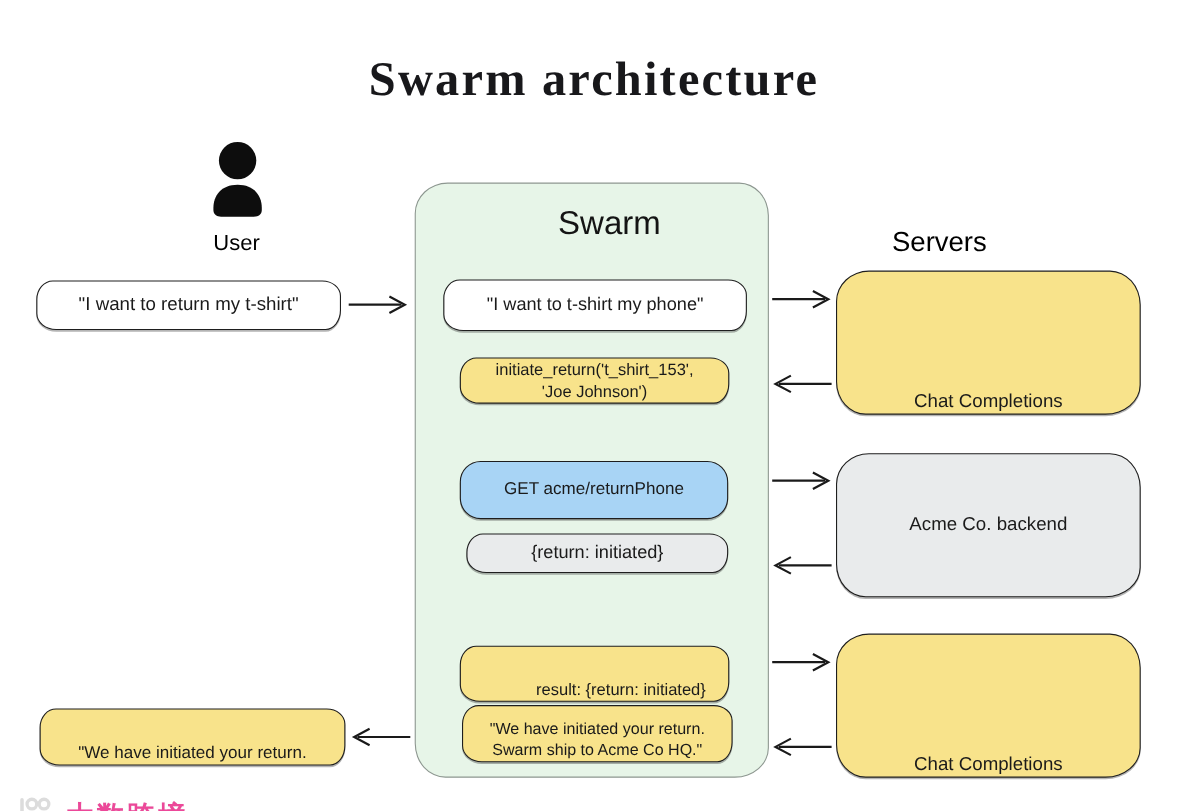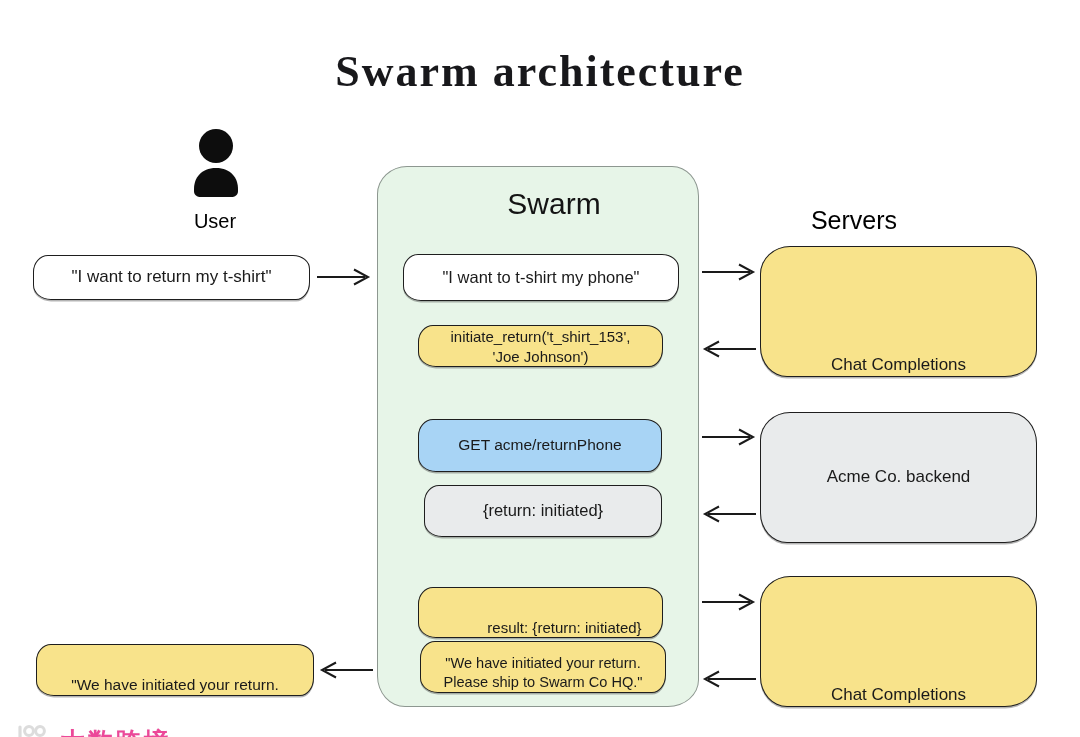--- a/index.html
+++ b/index.html
@@ -29,21 +29,21 @@
     border:1.8px solid #1e1e1e;
     display:flex;align-items:center;justify-content:center;
     text-align:center;
     background:#ffffff;
     box-shadow:0 1.5px 0 rgba(40,40,40,.35);
     line-height:1.3;
   }
   .r-bubble{border-radius:15px 17px 14px 18px / 17px 14px 18px 15px;}
   .r-big{border-radius:30px 28px 32px 27px / 28px 31px 27px 30px;}
   .fill-yellow{background:var(--c-yellow,#f8e38b);align-items:flex-end;}
-  .fill-blue{background:var(--c-blue,#a8d4f5);}
+  .fill-blue{background:var(--c-blue,#a8d4f5);border-radius:19px;}
   .fill-gray{background:var(--c-gray,#e9ebec);}
   .swarm-container{
     position:absolute;left:377px;top:142px;width:322px;height:541px;
     box-sizing:border-box;
     background:var(--c-green,#e7f5e8);
     border:1.5px solid #8d9790;
     border-radius:30px 27px 31px 28px / 28px 30px 27px 31px;
   }
   .swarm-title{
     position:absolute;left:377px;top:163px;width:354px;
@@ -105,32 +105,32 @@
     <span>
       <span>initiate_return('t_shirt_153',</span><br>
       <span>'Joe Johnson')</span>
     </span>
   </div>
 
   <div class="sketch r-bubble fill-blue fs155" style="left:418px;top:395px;width:244px;height:53px;">
     <span>GET acme/returnPhone</span>
   </div>
 
-  <div class="sketch r-bubble fill-gray fs16" style="left:424px;top:461px;width:238px;height:52px;">
+  <div class="sketch r-bubble fill-gray fs16" style="left:424px;top:461px;width:238px;height:36px;">
     <span>{return: initiated}</span>
   </div>
 
   <div class="sketch r-bubble fill-yellow fs15" style="left:418px;top:563px;width:245px;height:51px;padding-left:48px;">
     <span>result: {return: initiated}</span>
   </div>
 
   <div class="sketch r-bubble fill-yellow fs145" style="left:420px;top:617px;width:246px;height:52px;">
     <span>
       <span>"We have initiated your return.</span><br>
-      <span>Please ship to Swarm Co HQ."</span>
+      <span>Swarm ship to Acme Co HQ."</span>
     </span>
   </div>
 
   <div class="sketch r-big fill-yellow fs17" style="left:760px;top:222px;width:277px;height:131px;">
     <span>Chat Completions</span>
   </div>
 
   <div class="sketch r-big fill-gray fs17" style="left:760px;top:388px;width:277px;height:131px;">
     <span>Acme Co. backend</span>
   </div>

